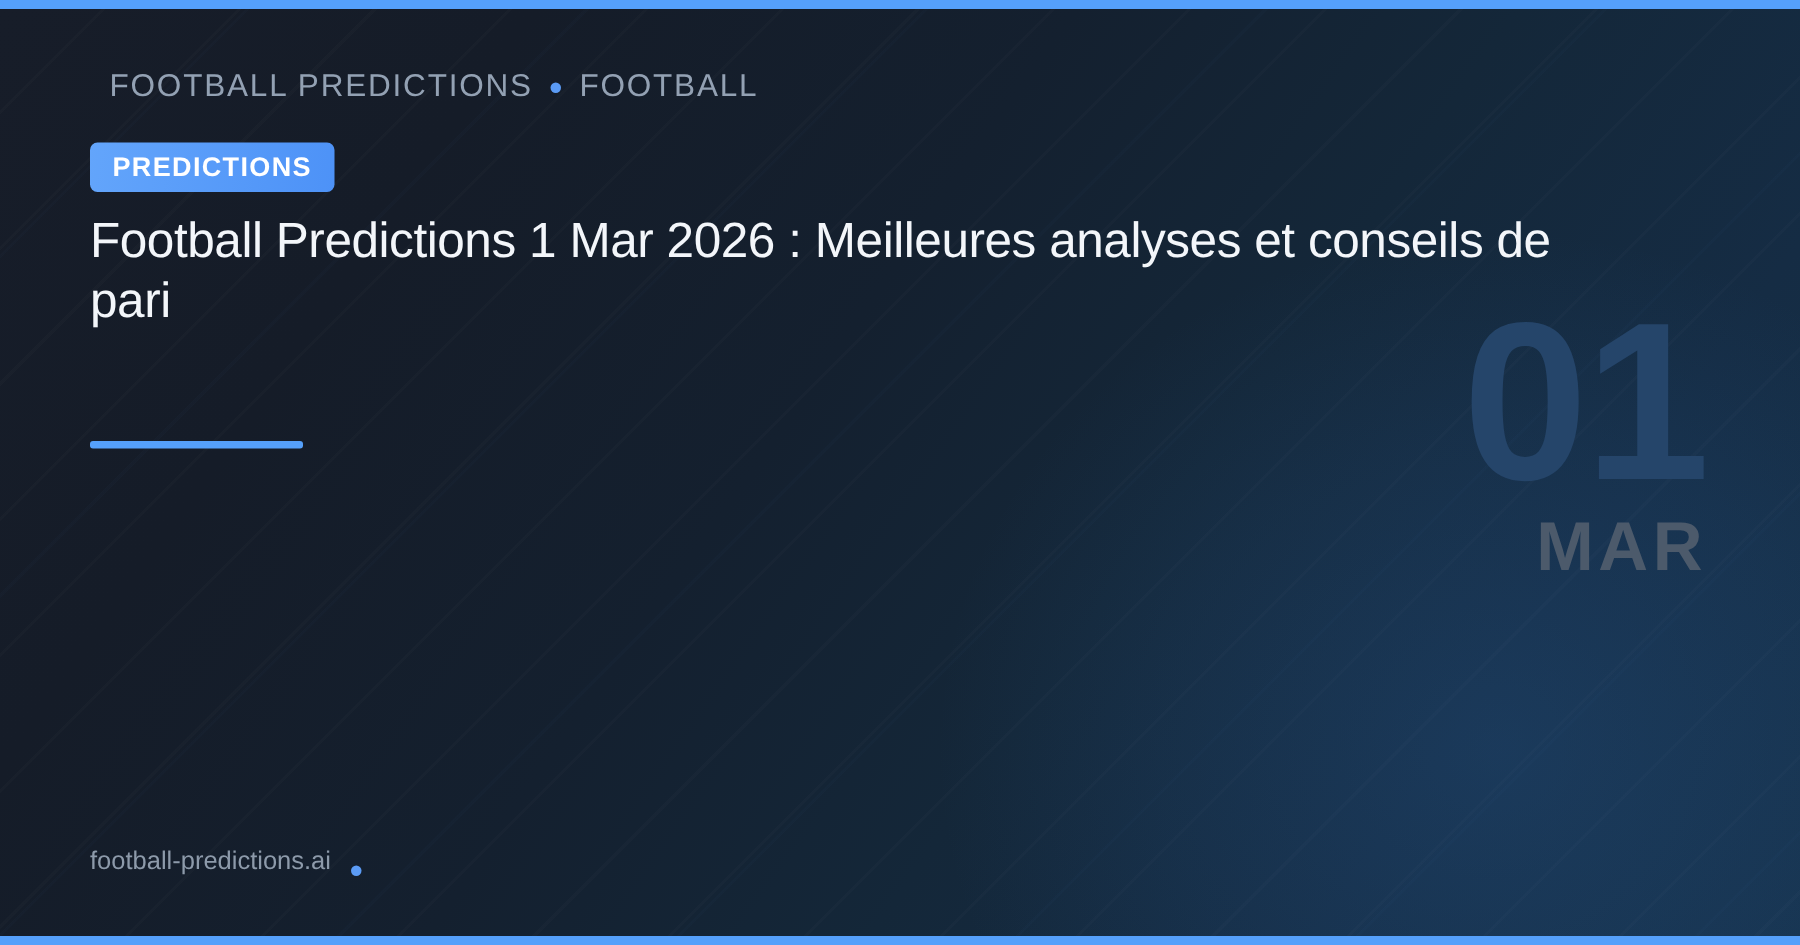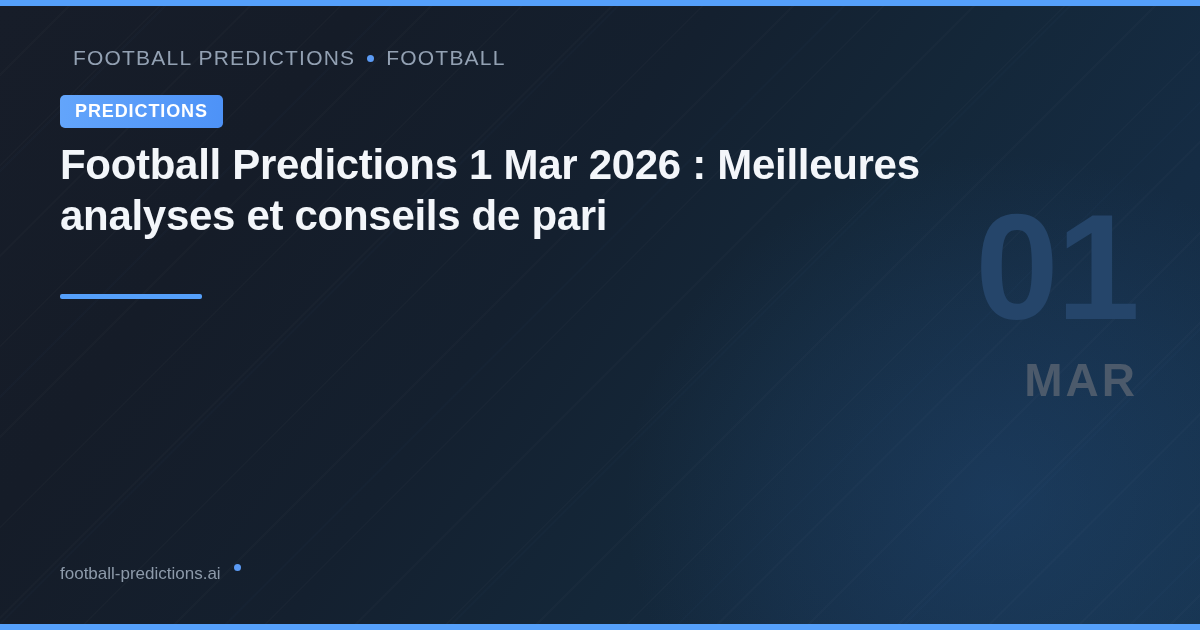--- a/index.html
+++ b/index.html
@@ -87,21 +87,21 @@
     color:#25456a;
     line-height:0.95;
     display:block;
   }
   .date-month {
     font-size:46px;
     font-weight:bold;
     letter-spacing:3px;
     color:#4c5a6b;
     display:block;
-    margin-top:18px;
+    margin-top:2px;
   }
 
   
   .content {
     position:relative;
     z-index:5;
     padding:0 60px;
     height:100%;
   }
 
@@ -137,40 +137,40 @@
     font-size:18px;
     font-weight:bold;
     letter-spacing:0.9px;
     white-space:nowrap;
   }
 
   .headline {
     position:absolute;
     left:60px; top:140px;
     width:1010px;
-    font-size:42px;
-    font-weight:bold;
+    font-size:33px;
+    font-weight:normal;
     line-height:1.21;
     letter-spacing:-0.3px;
     color:#f3f6fa;
   }
 
   .rule {
     position:absolute;
     left:60px; top:294px;
     width:142px; height:5px;
     border-radius:2px;
     background:#55a0fb;
   }
 
   .footer {
     position:absolute;
     left:60px; bottom:46px;
     display:flex;
-    align-items:flex-start;
+    align-items:flex-end;
     gap:13px;
     font-size:17px;
     color:#8d9aaa;
     white-space:nowrap;
   }
   .footer .dot {
     width:7px; height:7px;
     border-radius:50%;
     background:#5b9bf5;
     display:inline-block;

